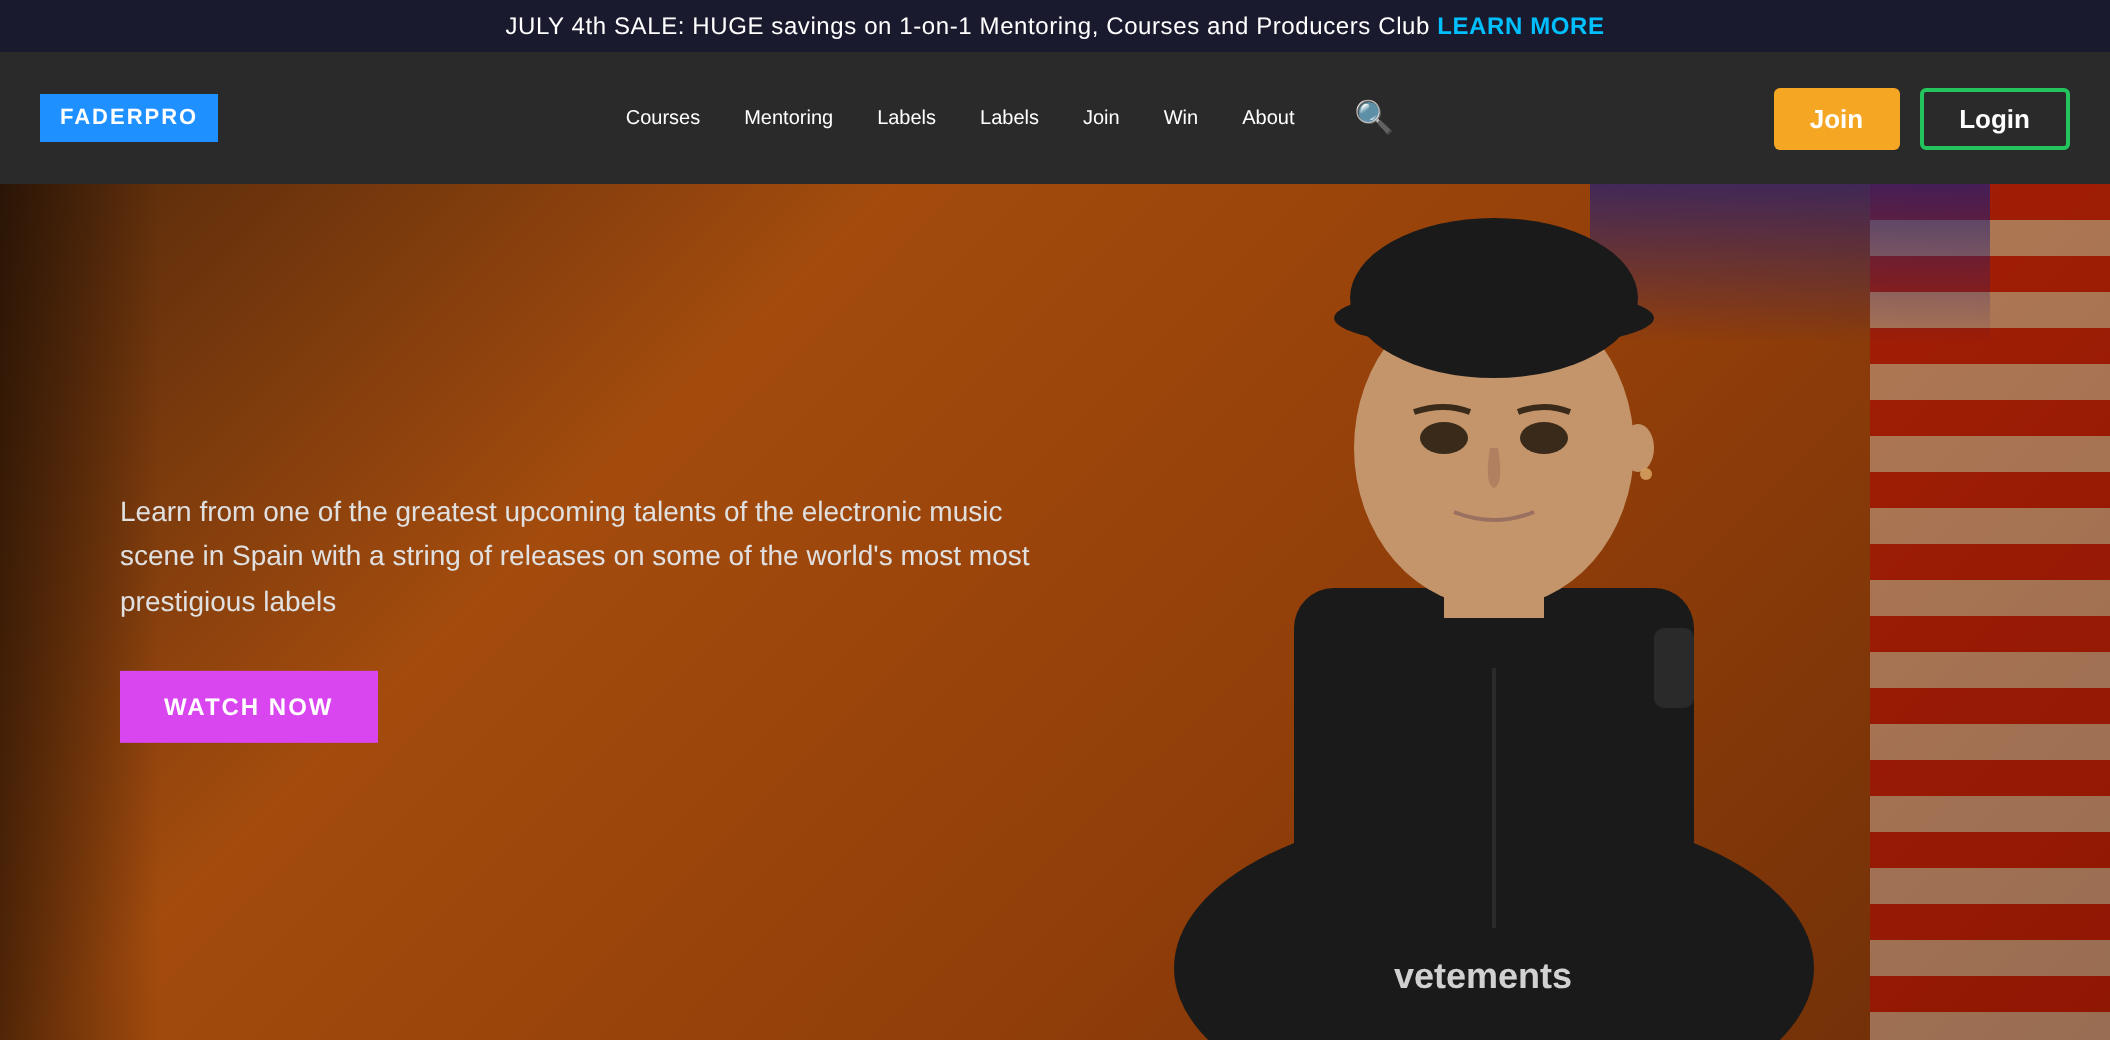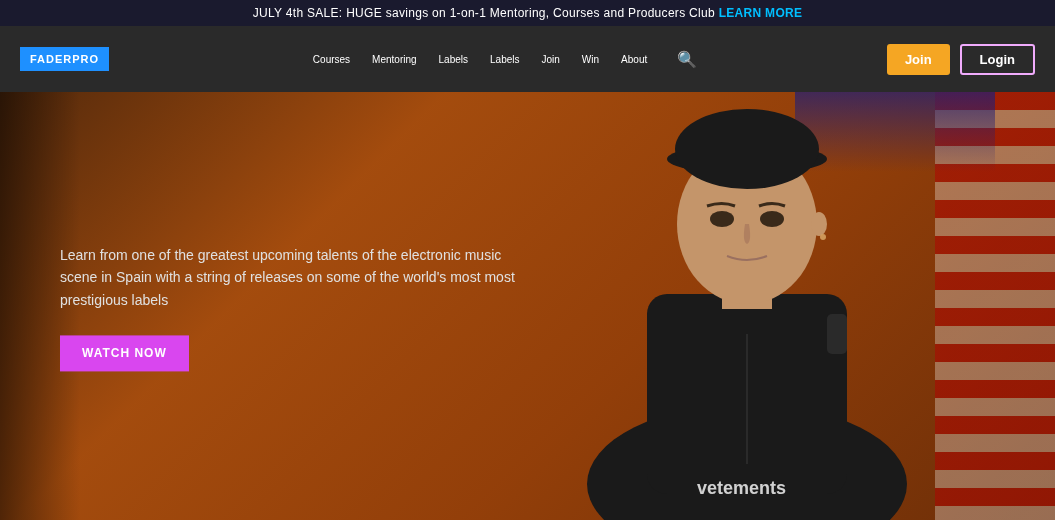--- a/index.html
+++ b/index.html
@@ -71,21 +71,21 @@
       border: none;
       padding: 8px 18px;
       font-size: 13px;
       font-weight: bold;
       cursor: pointer;
       border-radius: 3px;
     }
     .btn-login {
       background-color: transparent;
       color: white;
-      border: 2px solid #f0abfc;
+      border: 2px solid #22c55e;
       padding: 6px 18px;
       font-size: 13px;
       font-weight: bold;
       cursor: pointer;
       border-radius: 3px;
     }
 
     
     .hero {
       position: relative;

